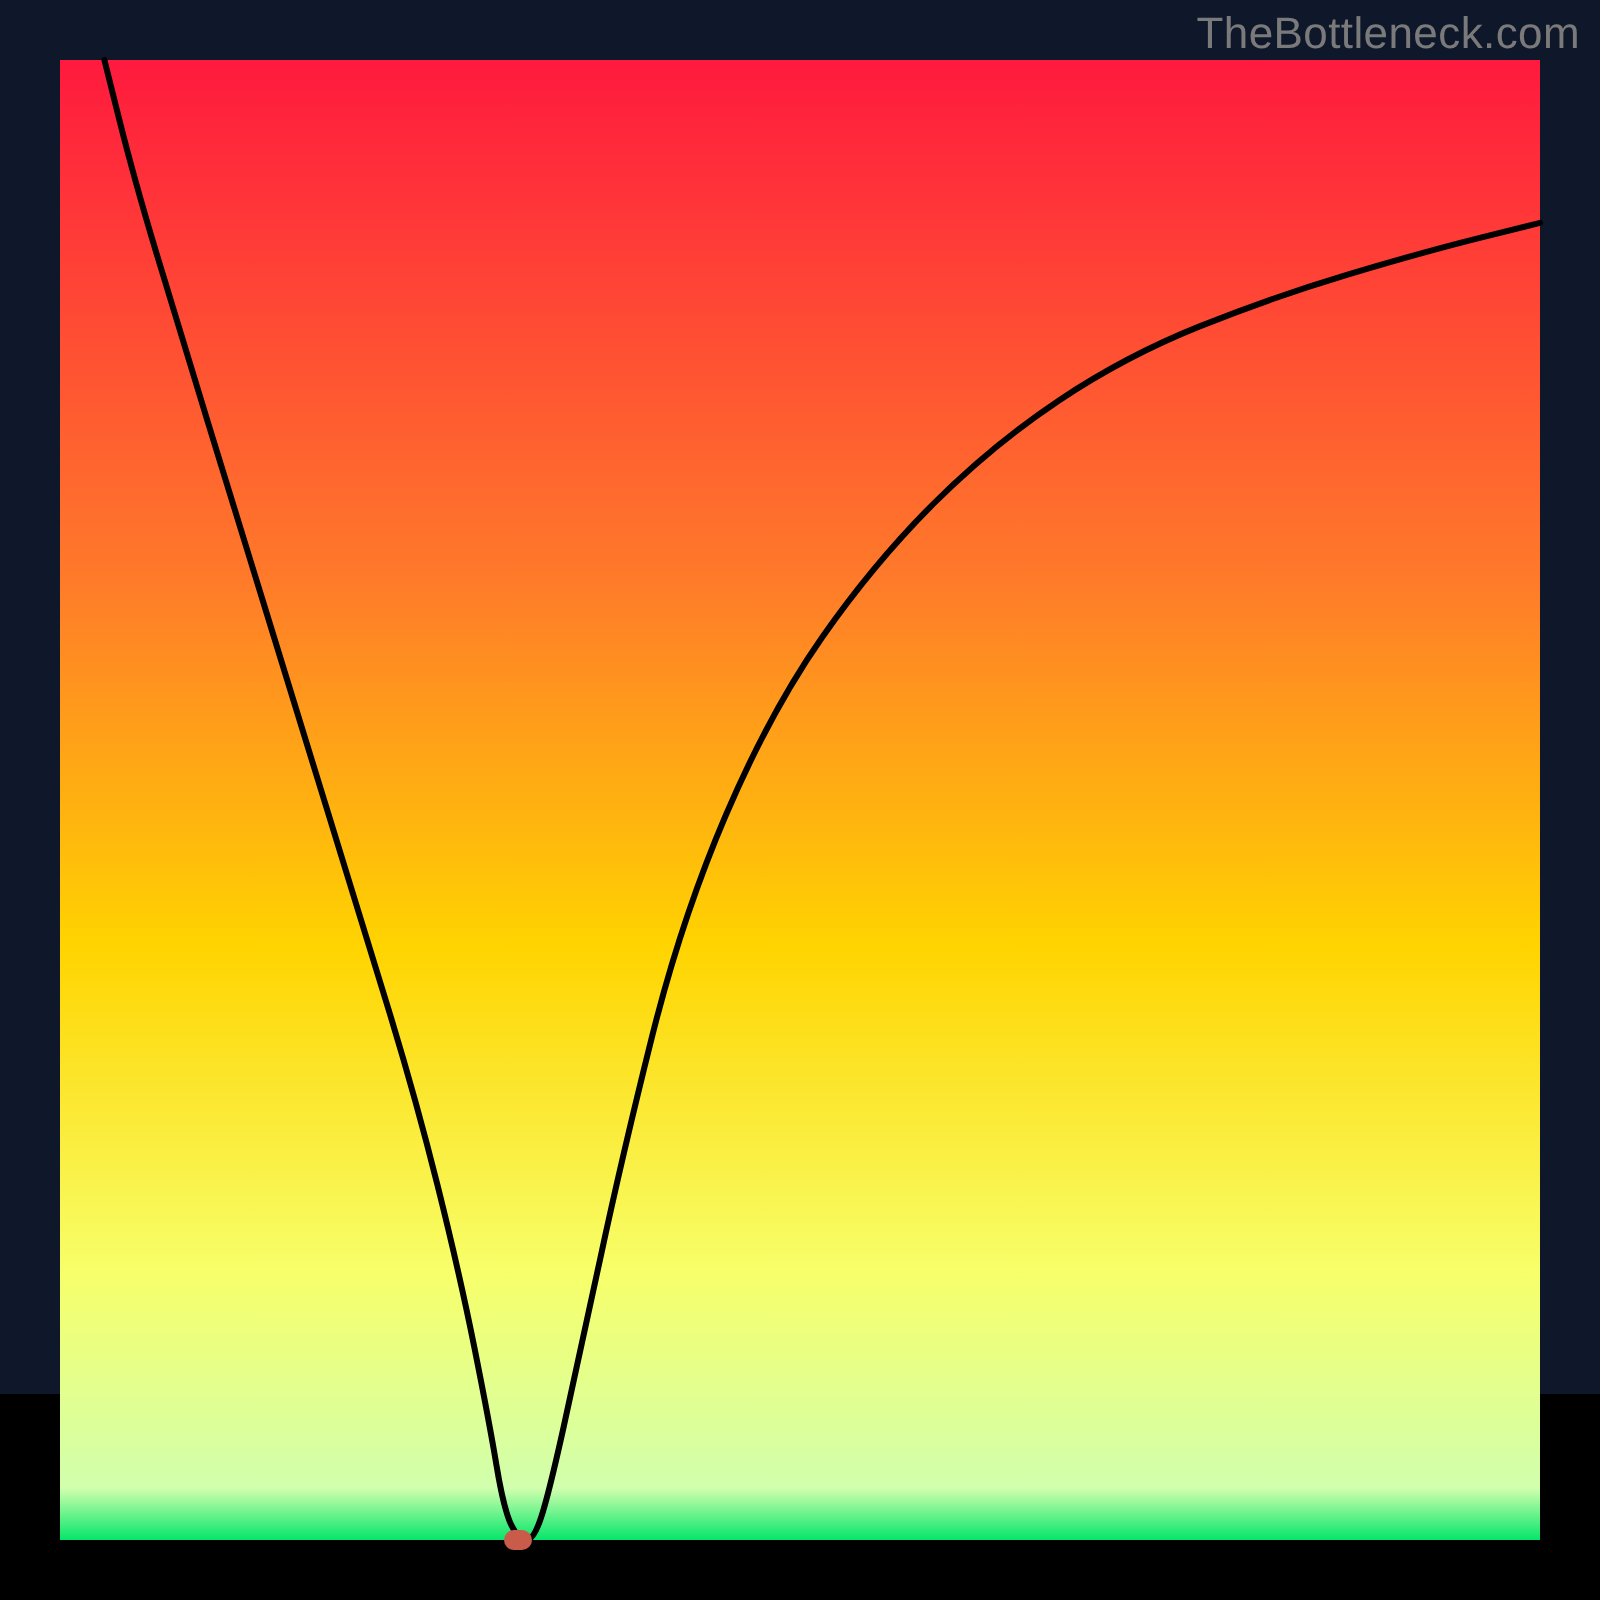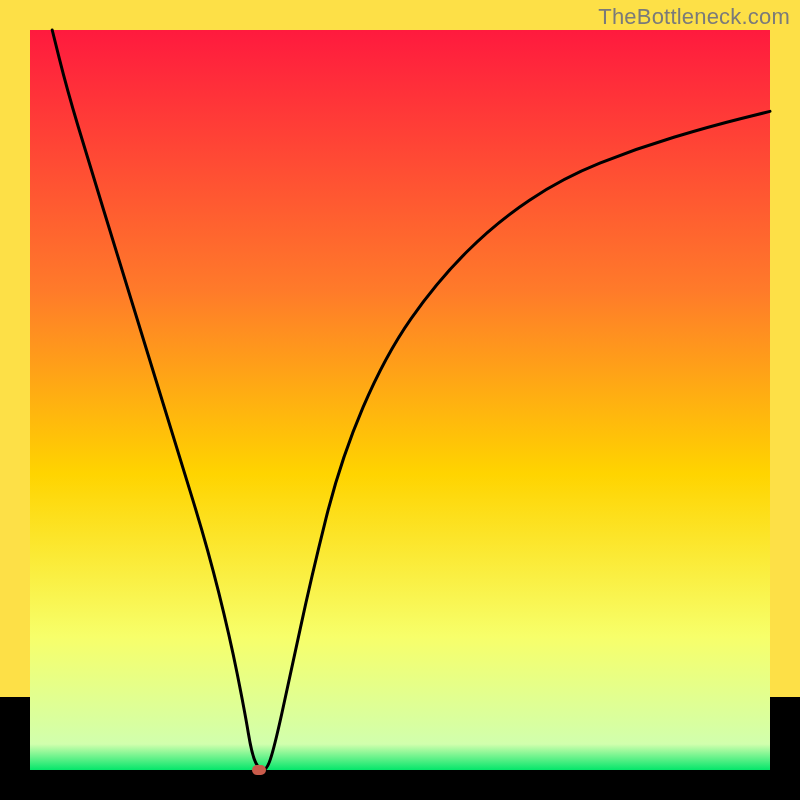--- a/index.html
+++ b/index.html
@@ -9,21 +9,21 @@
     height: 800px;
     overflow: hidden;
     background: #000;
     font-family: Arial, Helvetica, sans-serif;
   }
   .frame {
     position: absolute;
     top: 0; left: 0;
     width: 800px;
     height: 697px;
-    background: #fde047;
+    background: #0f172a;
   }
   .plot-area {
     position: absolute;
     top: 30px;
     left: 30px;
     width: 740px;
     height: 740px;
     
   }
   .gradient {

